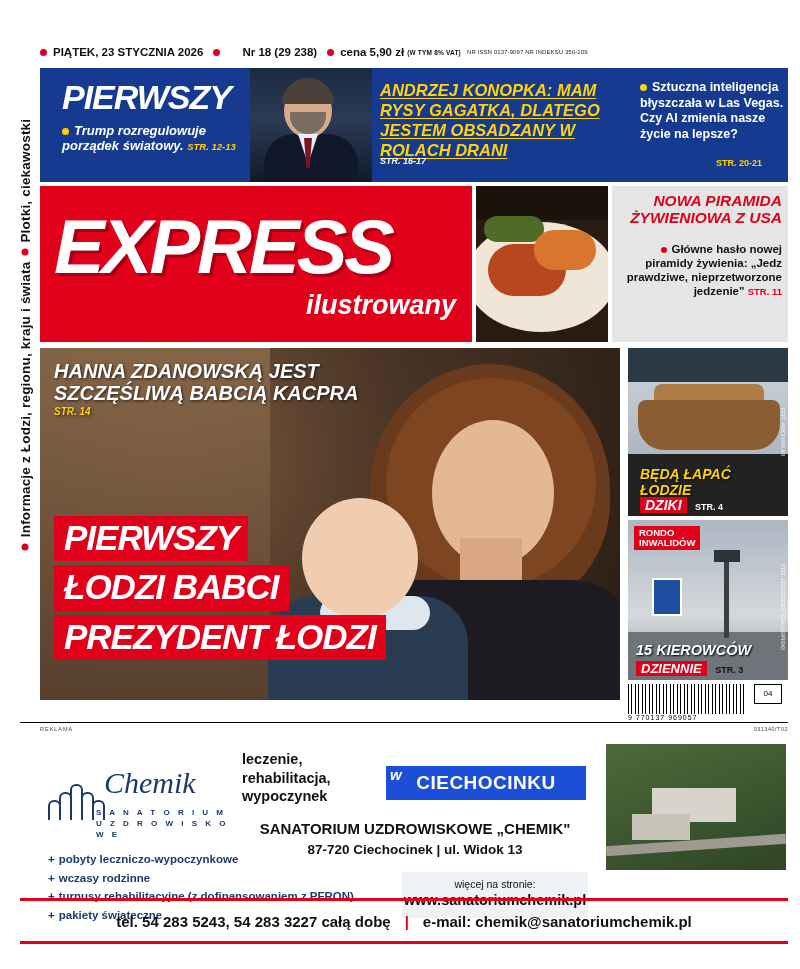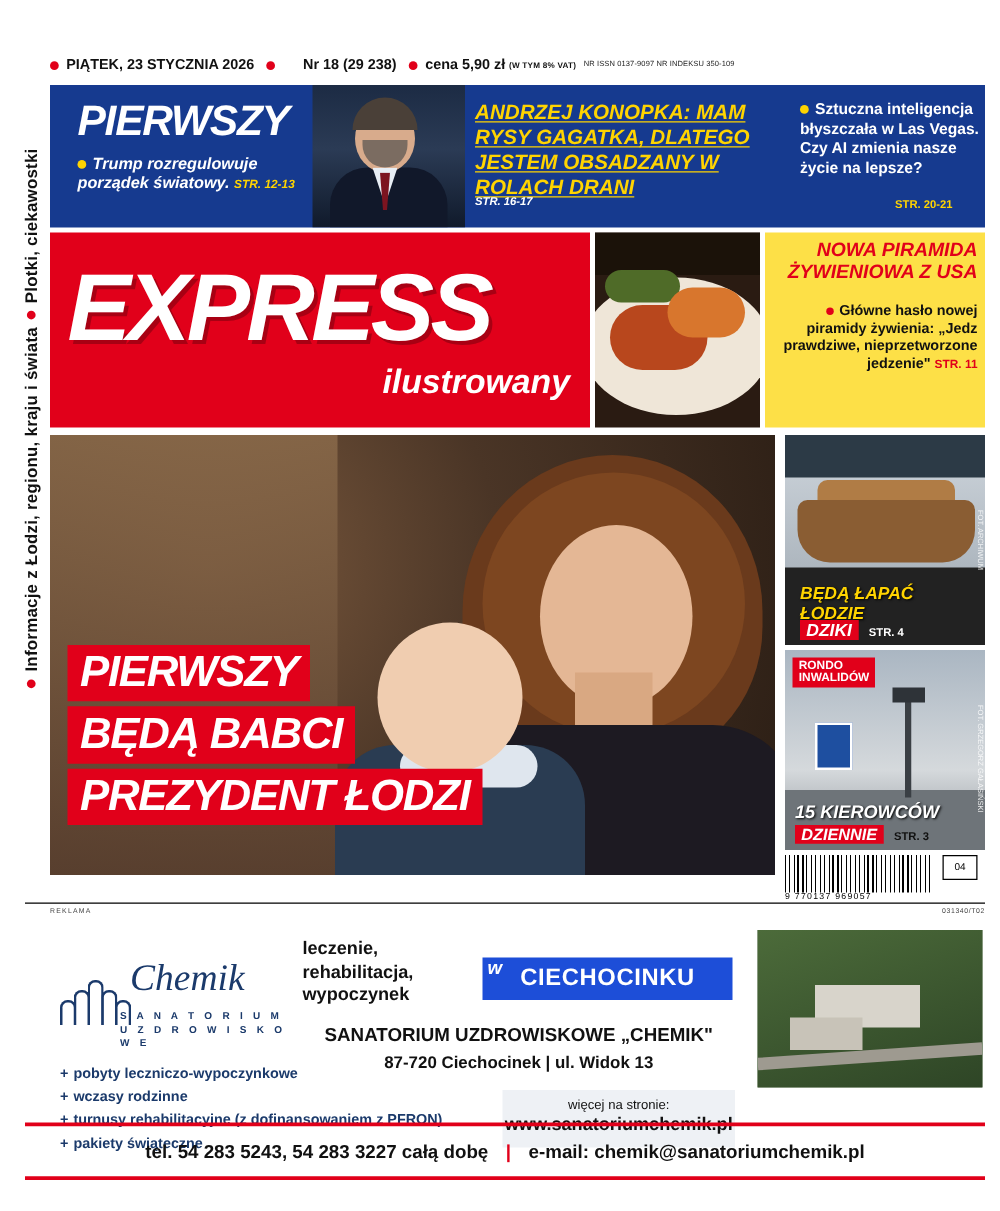--- a/index.html
+++ b/index.html
@@ -69,21 +69,21 @@
      background:#2a1b12;}
   .mh-photo .plate{position:absolute;left:-10px;top:36px;width:150px;height:110px;border-radius:50%;
      background:#efe6d8;}
   .mh-photo .food1{position:absolute;left:12px;top:58px;width:78px;height:52px;border-radius:30px;
      background:#b8471d;}
   .mh-photo .food2{position:absolute;left:58px;top:44px;width:62px;height:40px;border-radius:22px;
      background:#d8762d;}
   .mh-photo .greens{position:absolute;left:8px;top:30px;width:60px;height:26px;border-radius:14px;
      background:#4f6b28;}
   .mh-photo .top{position:absolute;left:0;top:0;width:132px;height:34px;background:#1b1209;}
-  .pyramid{position:absolute;left:612px;top:186px;width:176px;height:156px;background:#fde047;}
+  .pyramid{position:absolute;left:612px;top:186px;width:176px;height:156px;background:#e5e5e5;}
   .pyr-title{position:absolute;right:6px;top:6px;width:168px;text-align:right;font-size:15.5px;
      font-weight:bold;font-style:italic;color:#e1001a;line-height:1.12;}
   .pyr-body{position:absolute;right:6px;top:56px;width:160px;text-align:right;font-size:11.5px;
      font-weight:bold;color:#111;line-height:1.22;}
   .pyr-body .bdot{display:inline-block;width:6px;height:6px;border-radius:50%;
      background:#e1001a;margin-right:4px;}
   .pyr-str{font-size:9.5px;color:#e1001a;font-weight:bold;}
 
   
   .mainphoto{position:absolute;left:40px;top:348px;width:580px;height:352px;overflow:hidden;
@@ -268,23 +268,27 @@
     <div class="mp-bg"></div>
     <div class="mp-wall"></div>
     <div class="mp-woman-hair"></div>
     <div class="mp-woman-hair2"></div>
     <div class="mp-face"></div>
     <div class="mp-neck"></div>
     <div class="mp-body"></div>
     <div class="mp-baby-body"></div>
     <div class="mp-baby-collar"></div>
     <div class="mp-baby-head"></div>
+    <div class="mp-headline">
+      <span>HANNA ZDANOWSKĄ JEST SZCZĘŚLIWĄ BABCIĄ KACPRA</span>
+      <span class="mp-str">STR. 14</span>
+    </div>
     <div class="mp-red">
       <div class="ln">PIERWSZY</div><br>
-      <div class="ln">BĘDĄ BABCI</div><br>
+      <div class="ln">ŁODZI BABCI</div><br>
       <div class="ln">PREZYDENT ŁODZI</div>
     </div>
   </div>
 
   <div class="rail1">
     <div class="r1-sky"></div>
     <div class="r1-dark"></div>
     <div class="r1-boat2"></div>
     <div class="r1-boat"></div>
     <div class="r1-strip"></div>

